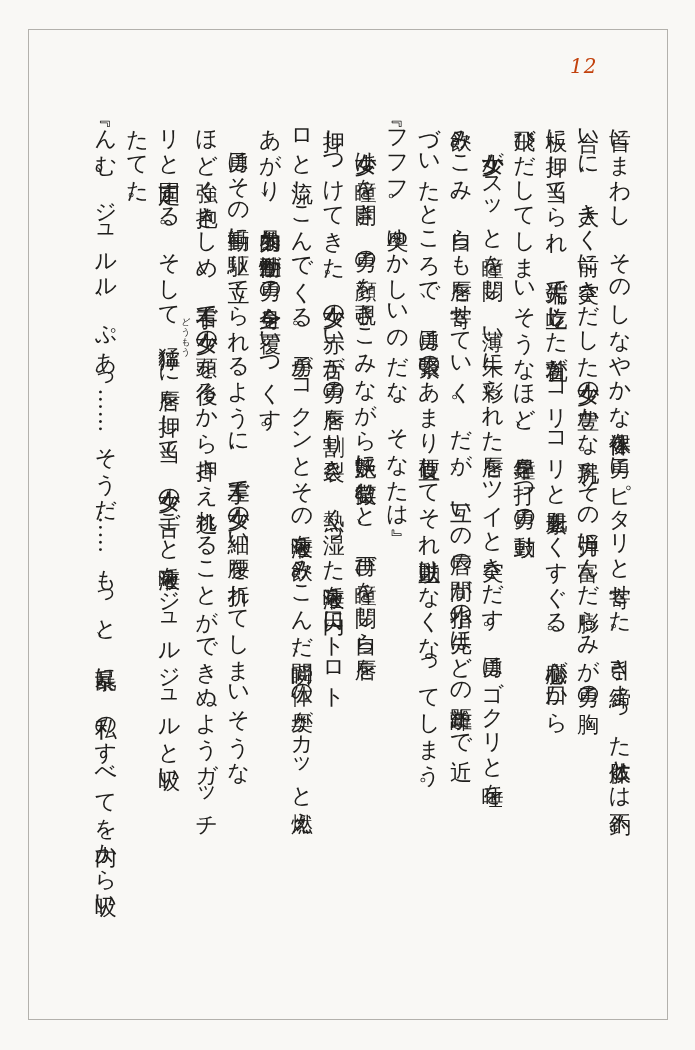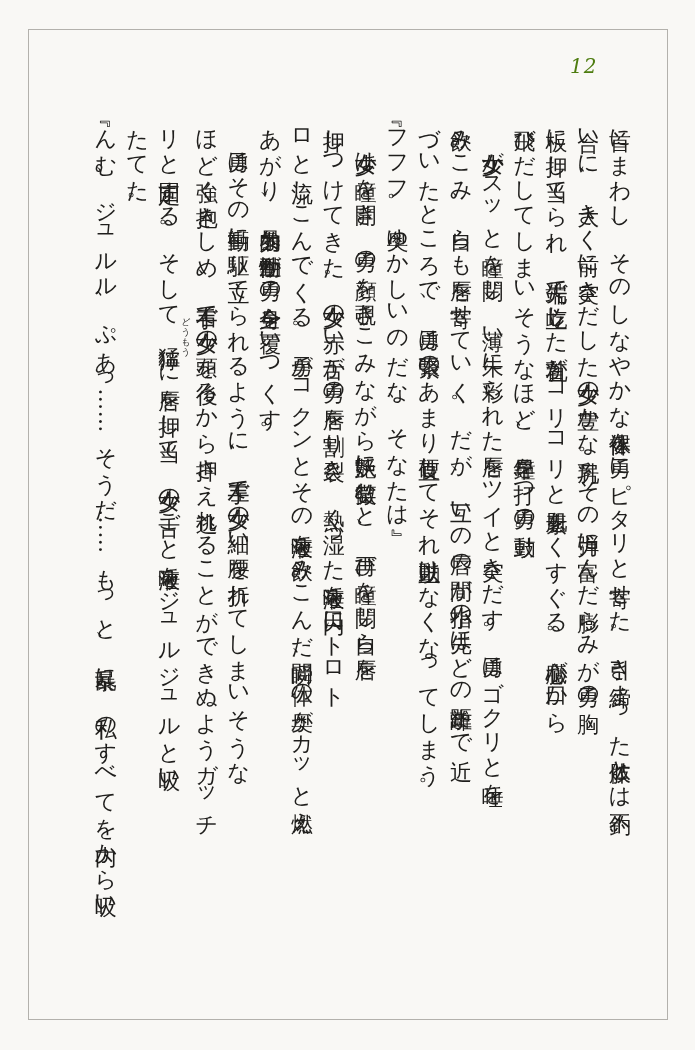--- a/index.html
+++ b/index.html
@@ -22,21 +22,21 @@
     bottom: 30px;
     border: 1px solid #b3b1ac;
     pointer-events: none;
   }
   .page-number {
     position: absolute;
     top: 54px;
     left: 570px;
     font-style: italic;
     font-size: 20px;
-    color: #4d7c0f;
+    color: #c2410c;
     letter-spacing: 1px;
   }
   .text-block {
     position: absolute;
     top: 114px;
     right: 59px;
     height: 848px;
     writing-mode: vertical-rl;
     -webkit-writing-mode: vertical-rl;
     text-orientation: mixed;

